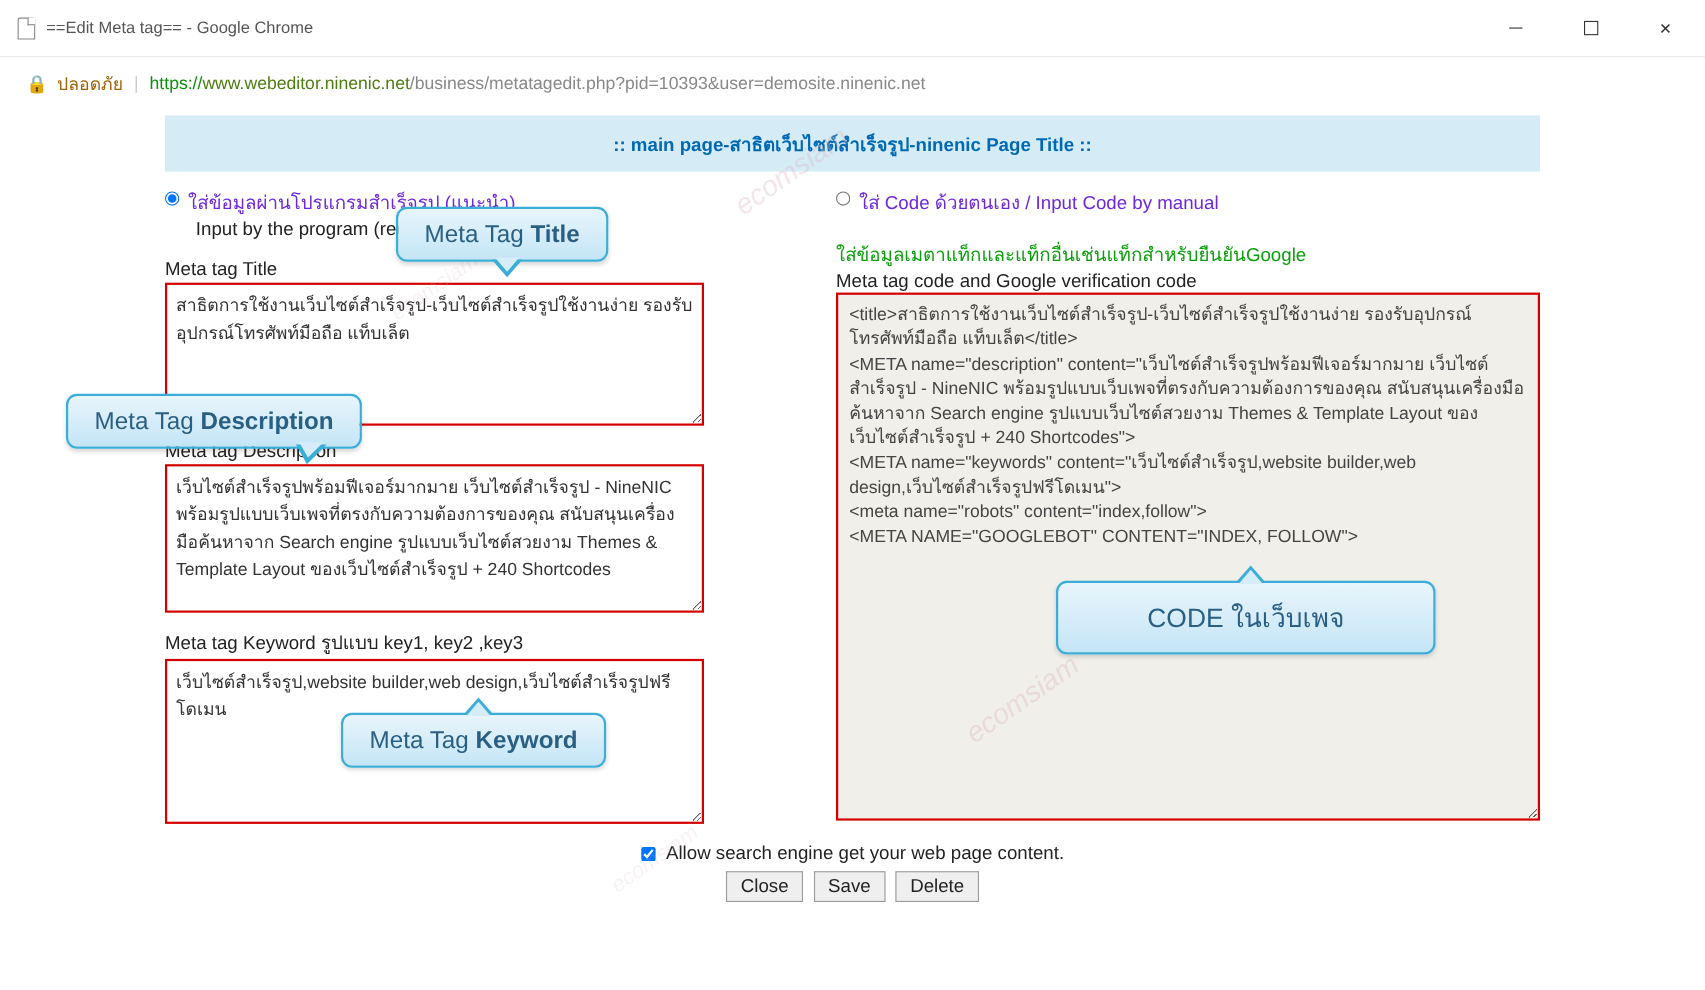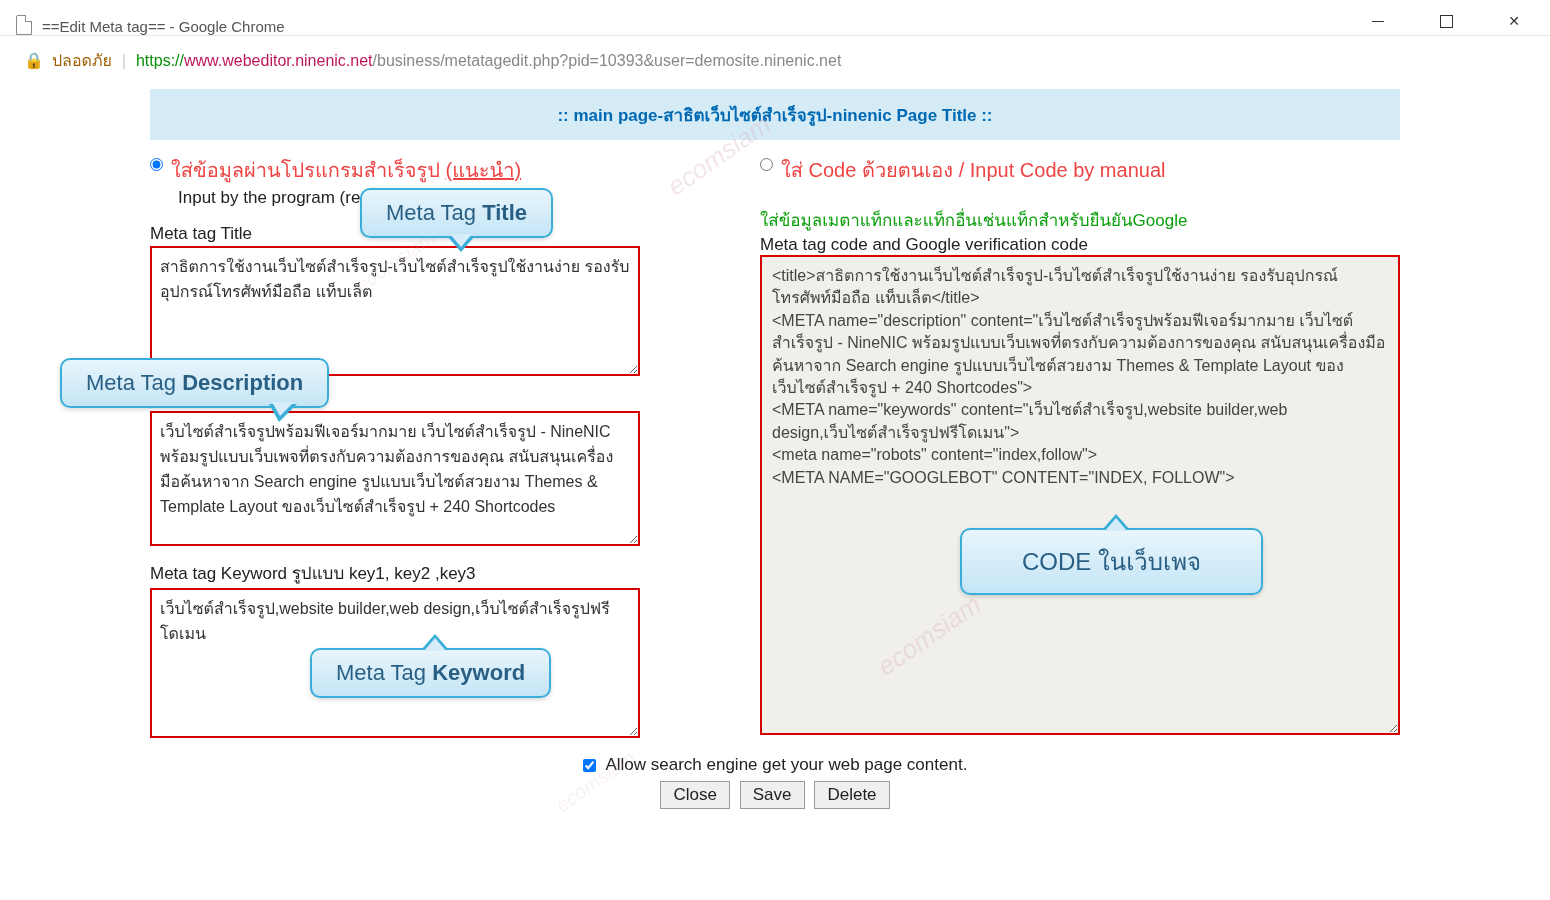--- a/index.html
+++ b/index.html
@@ -1,44 +1,44 @@
 <!DOCTYPE html>
 <html><head>
 <meta charset="utf-8">
 <style>
 * { margin: 0; padding: 0; box-sizing: border-box; }
 body { font-family: Arial, "Segoe UI", Tahoma, sans-serif; font-size: 14px; background: #fff; width: 1550px; height: 900px; overflow: hidden; position: relative; }
 
-.titlebar { display: flex; align-items: flex-end; height: 36px; padding: 0 8px 0 16px; border-bottom: 1px solid #e8e8e8; }
+.titlebar { display: flex; align-items: center; height: 52px; padding: 0 8px 0 16px; border-bottom: 1px solid #e8e8e8; }
 .titlebar .doc-icon { width: 16px; height: 20px; border: 1px solid #888; border-radius: 2px 2px 0 0; position: relative; margin-right: 10px; }
 .titlebar .doc-icon::before { content: ""; position: absolute; top: -1px; right: -1px; width: 6px; height: 6px; background: #fff; border-left: 1px solid #888; border-bottom: 1px solid #888; }
 .titlebar .title-text { color: #555; font-size: 15px; flex: 1; }
 .winbtns { display: flex; gap: 28px; margin-left: auto; padding-right: 8px; }
 .winbtn { width: 40px; height: 28px; display: flex; align-items: center; justify-content: center; color: #333; font-family: "Segoe MDL2 Assets", Arial; }
 .winbtn.min::before { content: ""; display: block; width: 12px; height: 1px; background: #333; }
 .winbtn.max::before { content: ""; display: block; width: 11px; height: 11px; border: 1px solid #333; }
 .winbtn.close::before { content: "✕"; font-size: 14px; font-weight: 300; }
 
 .addrbar { display: flex; align-items: center; padding: 12px 24px 16px 24px; color: #777; font-size: 16px; }
 .lock { color: #0a8f08; margin-right: 8px; font-size: 16px; }
 .secure { color: #a16207; margin-right: 10px; }
 .divider { color: #ccc; margin-right: 10px; }
 .url-https { color: #0a8f08; }
-.url-host { color: #be185d; }
+.url-host { color: #4d7c0f; }
 .url-path { color: #888; }
 
 .content { padding: 0 150px; position: relative; }
 .header-band { background: #d5ecf7; padding: 12px 21px; text-align: center; color: #0069b3; font-weight: bold; font-size: 17px; margin-bottom: 14px; }
 
 .cols { display: flex; gap: 40px; }
 .col { flex: 1; position: relative; }
 
 .radio-row { display: flex; align-items: flex-start; gap: 8px; margin-bottom: 2px; }
 .radio-row input[type=radio] { margin-top: 4px; }
-.radio-label { font-size: 20px; color: #ef4444; }
+.radio-label { font-size: 17px; color: #6d28d9; }
 .radio-label .underline { text-decoration: underline; }
 .subline { font-size: 17px; color: #222; margin-left: 28px; margin-bottom: 16px; }
 
 .green-line { color: #0a9f0a; font-size: 17px; margin-bottom: 2px; }
 .code-label { font-size: 17px; color: #222; }
 
 .field-label { font-size: 17px; color: #222; margin-top: 10px; margin-bottom: 2px; }
 textarea.meta { width: 490px; border: 2px solid #d40000; padding: 6px 8px; font-family: Arial, Tahoma, sans-serif; font-size: 16px; color: #333; resize: both; background: #fff; }
 textarea.meta.t1 { height: 130px; }
 textarea.meta.t2 { height: 135px; }
@@ -58,21 +58,21 @@
 .tail-down { bottom: -16px; left: 50%; margin-left: -10px; border-left: 14px solid transparent; border-right: 14px solid transparent; border-top: 16px solid #3aaed8; }
 .tail-down::after { content: ""; position: absolute; top: -18px; left: -11px; border-left: 11px solid transparent; border-right: 11px solid transparent; border-top: 13px solid #d6ecf8; }
 .tail-downright { bottom: -16px; right: 30px; border-left: 10px solid transparent; border-right: 18px solid transparent; border-top: 18px solid #3aaed8; }
 .tail-downright::after { content: ""; position: absolute; top: -20px; left: -7px; border-left: 8px solid transparent; border-right: 14px solid transparent; border-top: 14px solid #d6ecf8; }
 .tail-up { top: -16px; left: 50%; margin-left: -10px; border-left: 14px solid transparent; border-right: 14px solid transparent; border-bottom: 16px solid #3aaed8; }
 .tail-up::after { content: ""; position: absolute; top: 4px; left: -11px; border-left: 11px solid transparent; border-right: 11px solid transparent; border-bottom: 13px solid #d6ecf8; }
 
 .c-title { top: 188px; left: 360px; }
 .c-desc  { top: 358px; left: 60px; }
 .c-key   { top: 648px; left: 310px; }
-.c-code  { top: 528px; left: 960px; padding: 12px 60px; font-size: 24px; }
+.c-code  { top: 528px; left: 960px; padding: 12px 81px; font-size: 24px; }
 
 .watermark { position: absolute; color: rgba(220,180,190,0.35); font-size: 26px; font-style: italic; transform: rotate(-35deg); pointer-events: none; z-index: 3; }
 </style>
 </head>
 <body>
 
 <div class="titlebar">
   <span class="doc-icon"></span>
   <span class="title-text">==Edit Meta tag== - Google Chrome</span>
   <div class="winbtns">

